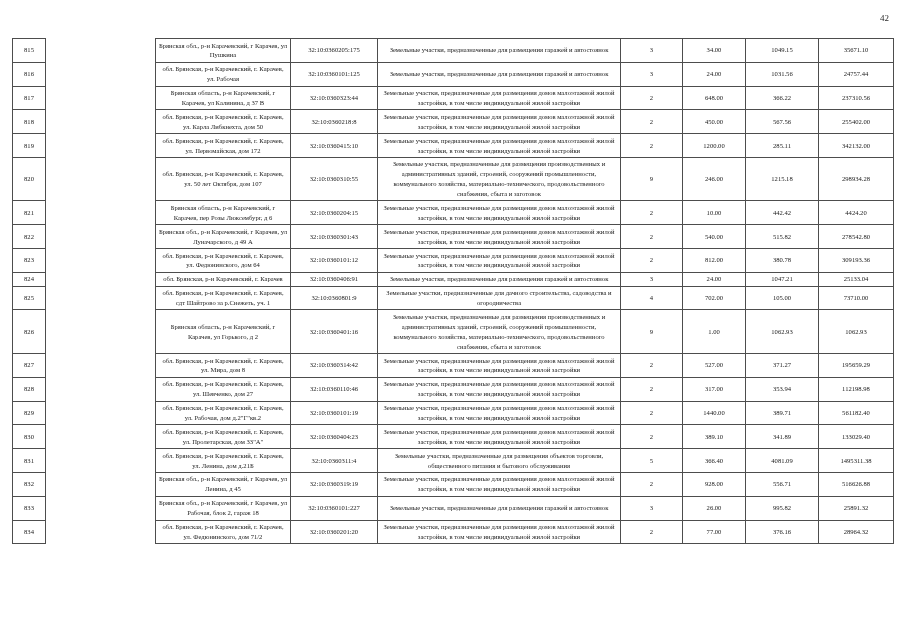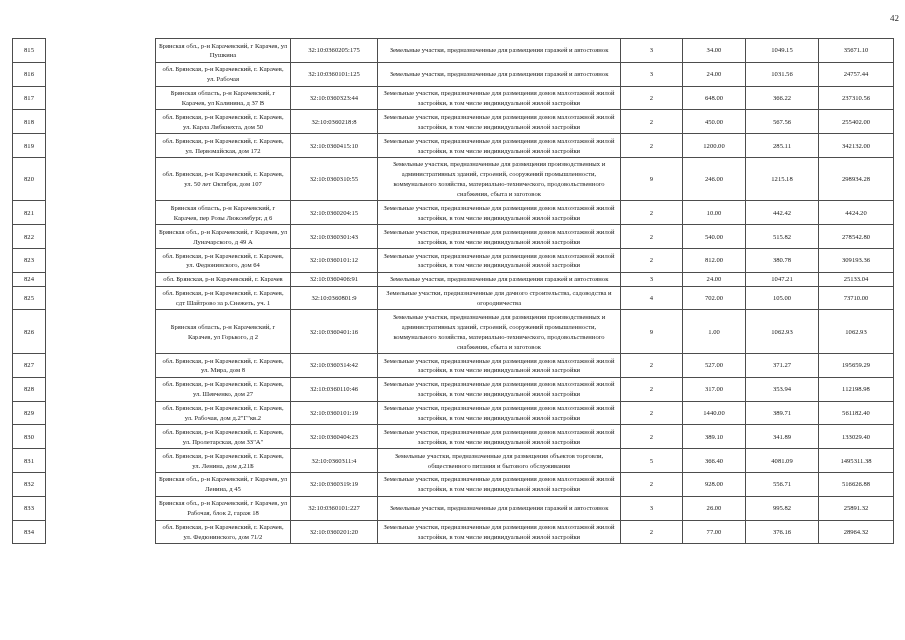--- a/index.html
+++ b/index.html
@@ -9,21 +9,21 @@
     width: 905px;
     height: 640px;
     font-family: "Liberation Serif", serif;
     color: #1c1c1c;
     position: relative;
     overflow: hidden;
   }
   .page-number {
     position: absolute;
     top: 13px;
-    right: 6px;
+    right: 16px;
     font-size: 9px;
     color: #2a2a2a;
   }
   table.parcels {
     border-collapse: collapse;
     table-layout: fixed;
     width: 881px;
     margin: 38px 0 0 12px;
   }
   table.parcels td {

